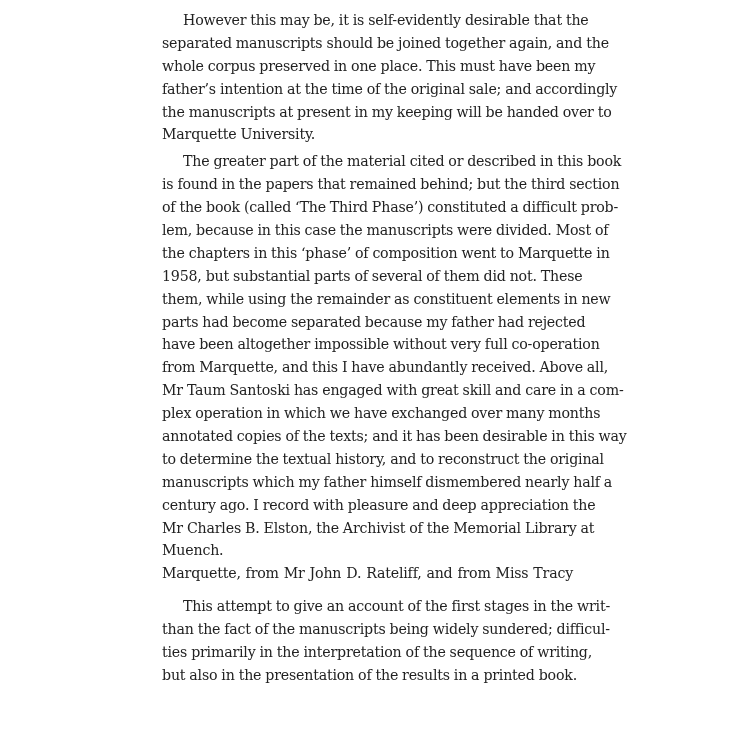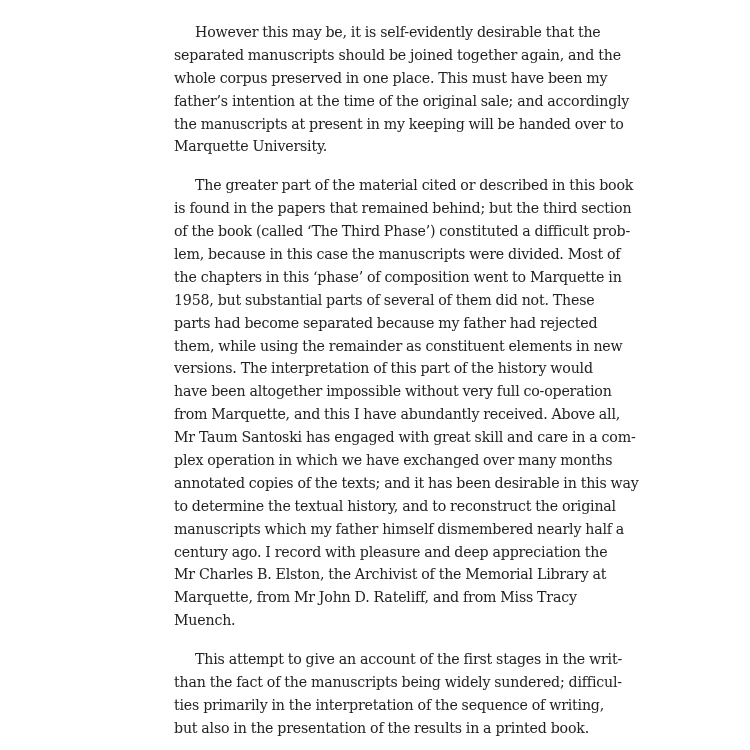--- a/index.html
+++ b/index.html
@@ -10,21 +10,21 @@
     top: 5px;
     width: 440px;
     font-family: "DejaVu Serif", "Liberation Serif", serif;
     font-size: 14.2px;
     line-height: 22.9px;
     color: #222222;
     letter-spacing: -0.2px;
     word-spacing: -0.3px;
   }
   .para {
-    margin: 16px;
+    margin: 4px;
     text-align: justify;
     text-indent: 21px;
   }
   .para.gap-before { margin-top: 10px; }
   .line {
     display: block;
     text-align: justify;
     text-align-last: justify;
     white-space: nowrap;
     height: 22.9px;
@@ -47,34 +47,33 @@
     <span class="line last">Marquette University.</span>
   </div>
 
   <div class="para">
     <span class="line indent">The greater part of the material cited or described in this book</span>
     <span class="line">is found in the papers that remained behind; but the third section</span>
     <span class="line">of the book (called ‘The Third Phase’) constituted a difficult prob-</span>
     <span class="line">lem, because in this case the manuscripts were divided. Most of</span>
     <span class="line">the chapters in this ‘phase’ of composition went to Marquette in</span>
     <span class="line">1958, but substantial parts of several of them did not. These</span>
+    <span class="line">them, while using the remainder as constituent elements in new</span>
     <span class="line">parts had become separated because my father had rejected</span>
-    <span class="line">them, while using the remainder as constituent elements in new</span>
-    <span class="line">versions. The interpretation of this part of the history would</span>
     <span class="line">have been altogether impossible without very full co-operation</span>
     <span class="line">from Marquette, and this I have abundantly received. Above all,</span>
     <span class="line">Mr Taum Santoski has engaged with great skill and care in a com-</span>
     <span class="line">plex operation in which we have exchanged over many months</span>
     <span class="line">annotated copies of the texts; and it has been desirable in this way</span>
     <span class="line">to determine the textual history, and to reconstruct the original</span>
     <span class="line">manuscripts which my father himself dismembered nearly half a</span>
     <span class="line">century ago. I record with pleasure and deep appreciation the</span>
     <span class="line">Mr Charles B. Elston, the Archivist of the Memorial Library at</span>
+    <span class="line last">Muench.</span>
     <span class="line">Marquette, from Mr John D. Rateliff, and from Miss Tracy</span>
-    <span class="line last">Muench.</span>
   </div>
 
   <div class="para gap-before">
     <span class="line indent">This attempt to give an account of the first stages in the writ-</span>
     <span class="line">than the fact of the manuscripts being widely sundered; difficul-</span>
     <span class="line">ties primarily in the interpretation of the sequence of writing,</span>
     <span class="line last">but also in the presentation of the results in a printed book.</span>
   </div>
 
 </div>

